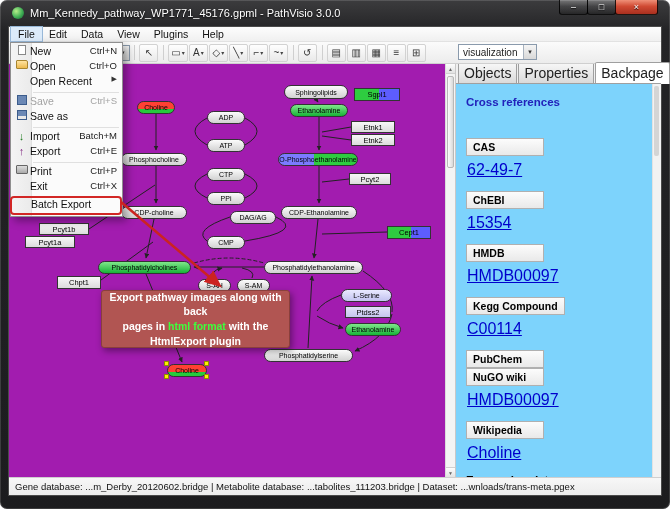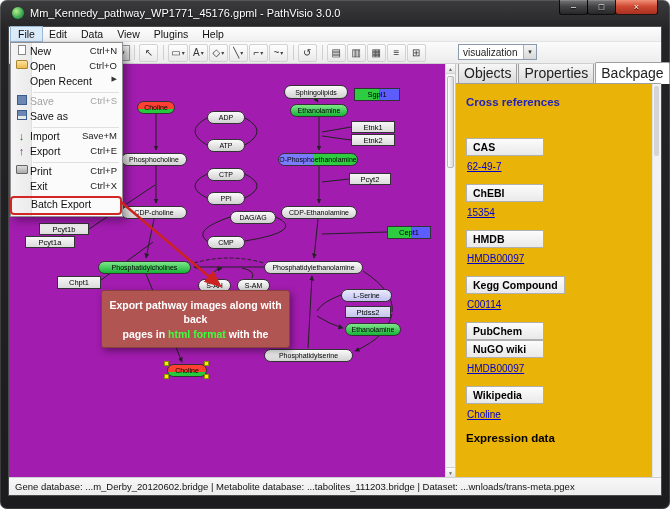--- a/index.html
+++ b/index.html
@@ -48,24 +48,24 @@
   
   .vscroll{width:9px;background:#f4f4f4;border-left:1px solid #dcdcdc;display:flex;flex-direction:column;align-items:center;font-size:5px;color:#666;flex:0 0 auto;}
   .sarr{height:9px;width:100%;display:flex;align-items:center;justify-content:center;background:linear-gradient(#fdfdfd,#e2e2e2);border-bottom:1px solid #d0d0d0;}
   .sarr.down{margin-top:auto;border-top:1px solid #d0d0d0;border-bottom:none;}
   .vthumb{width:7px;height:92px;background:linear-gradient(90deg,#fdfdfd,#d9d9d9);border:1px solid #b8b8b8;border-radius:2px;margin-top:2px;box-sizing:border-box;}
   
   .sidebar{width:206px;display:flex;flex-direction:column;background:#f0f0f0;border-left:1px solid #c8c8c8;box-sizing:border-box;flex:0 0 auto;}
   .tabs{height:17px;display:flex;align-items:flex-end;padding:2px 0 0 2px;gap:1px;font-size:14px;flex:0 0 auto;}
   .tab{padding:2px 5px;background:linear-gradient(#f8f8f8,#dadada);border:1px solid #9f9f9f;border-bottom:none;border-radius:2px 2px 0 0;color:#222;}
   .tab.active{background:#fff;position:relative;top:1px;padding-bottom:3px;}
-  .sidebody{flex:1;background:#eab308;border-top:1px solid #9f9f9f;padding:10px 10px 0 10px;position:relative;overflow:hidden;font-size:10px;}
+  .sidebody{flex:1;background:#7dd3fc;border-top:1px solid #9f9f9f;padding:10px 10px 0 10px;position:relative;overflow:hidden;font-size:10px;}
   .xref-heading{color:#2222bb;font-weight:bold;font-size:11.5px;margin:2px 0 30px 0;}
   .xref-head{display:inline-block;min-width:78px;padding:2px 6px;background:linear-gradient(#fcfcfc,#e9e9e9);border:1px solid #b0b0b0;font-weight:bold;font-size:10.5px;color:#000;box-sizing:border-box;}
-  .xref-val{display:block;margin:5px 4px 12px 1px;font-size:10px;color:#000;text-decoration:none;}
+  .xref-val{display:block;margin:5px 4px 12px 1px;font-size:16px;color:#000;text-decoration:none;}
   .xref-val.link{color:#0000cc;text-decoration:underline;}
   .xref-footer{font-weight:bold;font-size:11.5px;margin-top:4px;}
   .side-scroll{position:absolute;right:0;top:0;bottom:0;width:8px;background:#f2f2f2;border-left:1px solid #e2e2e2;}
   .sthumb2{position:absolute;left:1px;top:2px;width:5px;height:70px;background:#d5d5d5;border-radius:2px;}
   
   .statusbar{height:18px;border-top:1px solid #cfcfcf;background:linear-gradient(#f7f7f7,#ececec);display:flex;align-items:center;padding:0 6px;font-size:9.5px;color:#111;box-sizing:border-box;flex:0 0 auto;white-space:nowrap;overflow:hidden;}
   
   .menu{position:absolute;left:1px;top:15px;width:113px;background:#fbfbfb;border:1px solid #8f8f8f;box-shadow:4px 4px 8px rgba(0,0,0,.35);z-index:40;padding:2px 0;box-sizing:border-box;}
   .menu::before{content:"";position:absolute;left:0;top:0;bottom:0;width:20px;background:linear-gradient(90deg,#f4f4f4,#ebebeb);border-right:1px solid #e0e0e0;}
   .menu-item{position:relative;display:flex;align-items:flex-start;height:15px;padding:0 5px 0 2px;font-size:10.5px;color:#111;}
@@ -251,20 +251,21 @@
               <div class="node met" style="left: 255px; top: 285px; width: 89px; height: 13px;">Phosphatidylserine</div>
               <div class="node met-redgreen" style="left: 158px; top: 300px; width: 40px; height: 13px;">Choline</div>
               <span class="handle" style="left: 155px; top: 297px;"></span>
               <span class="handle" style="left: 195px; top: 297px;"></span>
               <span class="handle" style="left: 155px; top: 310px;"></span>
               <span class="handle" style="left: 195px; top: 310px;"></span>
             </div>
           <div class="annotation">
             <div>Export pathway images along with back</div>
             <div><span>pages in </span><span class="hl">html format</span><span> with the</span></div>
+            <div>HtmlExport plugin</div>
           </div>
         </div>
 
         <div class="vscroll">
           <span class="sarr">▲</span>
           <span class="vthumb"></span>
           <span class="sarr down">▼</span>
         </div>
 
         <div class="sidebar">
@@ -332,21 +333,21 @@
             </span>
             <span class="lbl">Save as</span>
             <span class="sc"></span>
           </div>
           <div class="menu-sep"></div>
           <div class="menu-item">
             <span class="mi">
               <i class="ic ic-import"></i>
             </span>
             <span class="lbl">Import</span>
-            <span class="sc">Save+M</span>
+            <span class="sc">Batch+M</span>
           </div>
           <div class="menu-item">
             <span class="mi">
               <i class="ic ic-export"></i>
             </span>
             <span class="lbl">Export</span>
             <span class="sc">Ctrl+E</span>
           </div>
           <div class="menu-sep"></div>
           <div class="menu-item">

